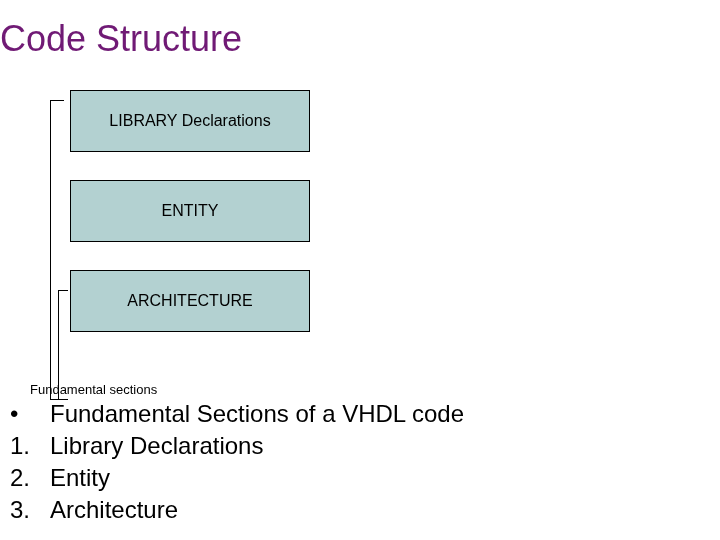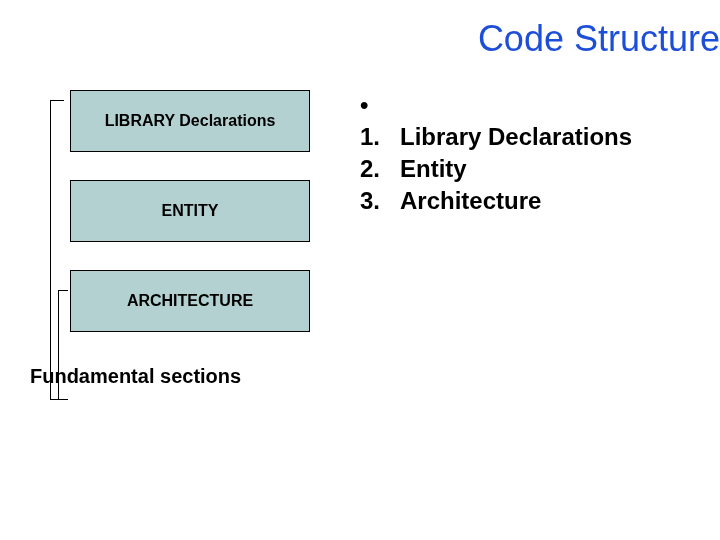--- a/index.html
+++ b/index.html
@@ -5,31 +5,30 @@
   * { box-sizing: border-box; margin: 0; padding: 0; }
   body {
     width: 720px;
     height: 540px;
     background: #ffffff;
     font-family: Arial, Helvetica, sans-serif;
     position: relative;
     overflow: hidden;
   }
   .title {
-    text-align: right;
+    text-align: left;
     font-size: 36px;
     font-weight: normal;
     padding-top: 18px;
-    color: #1d4ed8;
+    color: #701a75;
   }
   .content {
     display: flex;
-    flex-direction: row;
+    flex-direction: column;
     padding-top: 30px;
-    font-weight: bold;
   }
   .left-col {
     width: 350px;
     position: relative;
     padding-left: 70px;
   }
   .bracket-outer {
     position: absolute;
     left: 50px;
     top: 10px;
@@ -55,23 +54,23 @@
     background: #b3d1d1;
     border: 1.5px solid #000;
     display: flex;
     align-items: center;
     justify-content: center;
     font-size: 16px;
     margin-bottom: 28px;
     text-align: center;
   }
   .caption {
-    font-size: 20px;
+    font-size: 13px;
     line-height: 1.3;
-    margin-top: 31px;
+    margin-top: 50px;
     margin-left: -40px;
   }
   .right-col {
     flex: 1;
     padding-left: 10px;
     padding-right: 20px;
     font-size: 24px;
     line-height: 1.25;
   }
   .bullet-row {
@@ -109,20 +108,21 @@
     </div>
 
     <div class="caption">
       <div>Fundamental sections</div>
     </div>
   </div>
 
   <div class="right-col">
     <div class="bullet-row">
       <div class="marker">•</div>
+      <div class="bullet-text">Fundamental Sections of a VHDL code</div>
     </div>
     <div class="bullet-row">
       <div class="marker">1.</div>
       <div class="bullet-text">Library Declarations</div>
     </div>
     <div class="bullet-row">
       <div class="marker">2.</div>
       <div class="bullet-text">Entity</div>
     </div>
     <div class="bullet-row">

